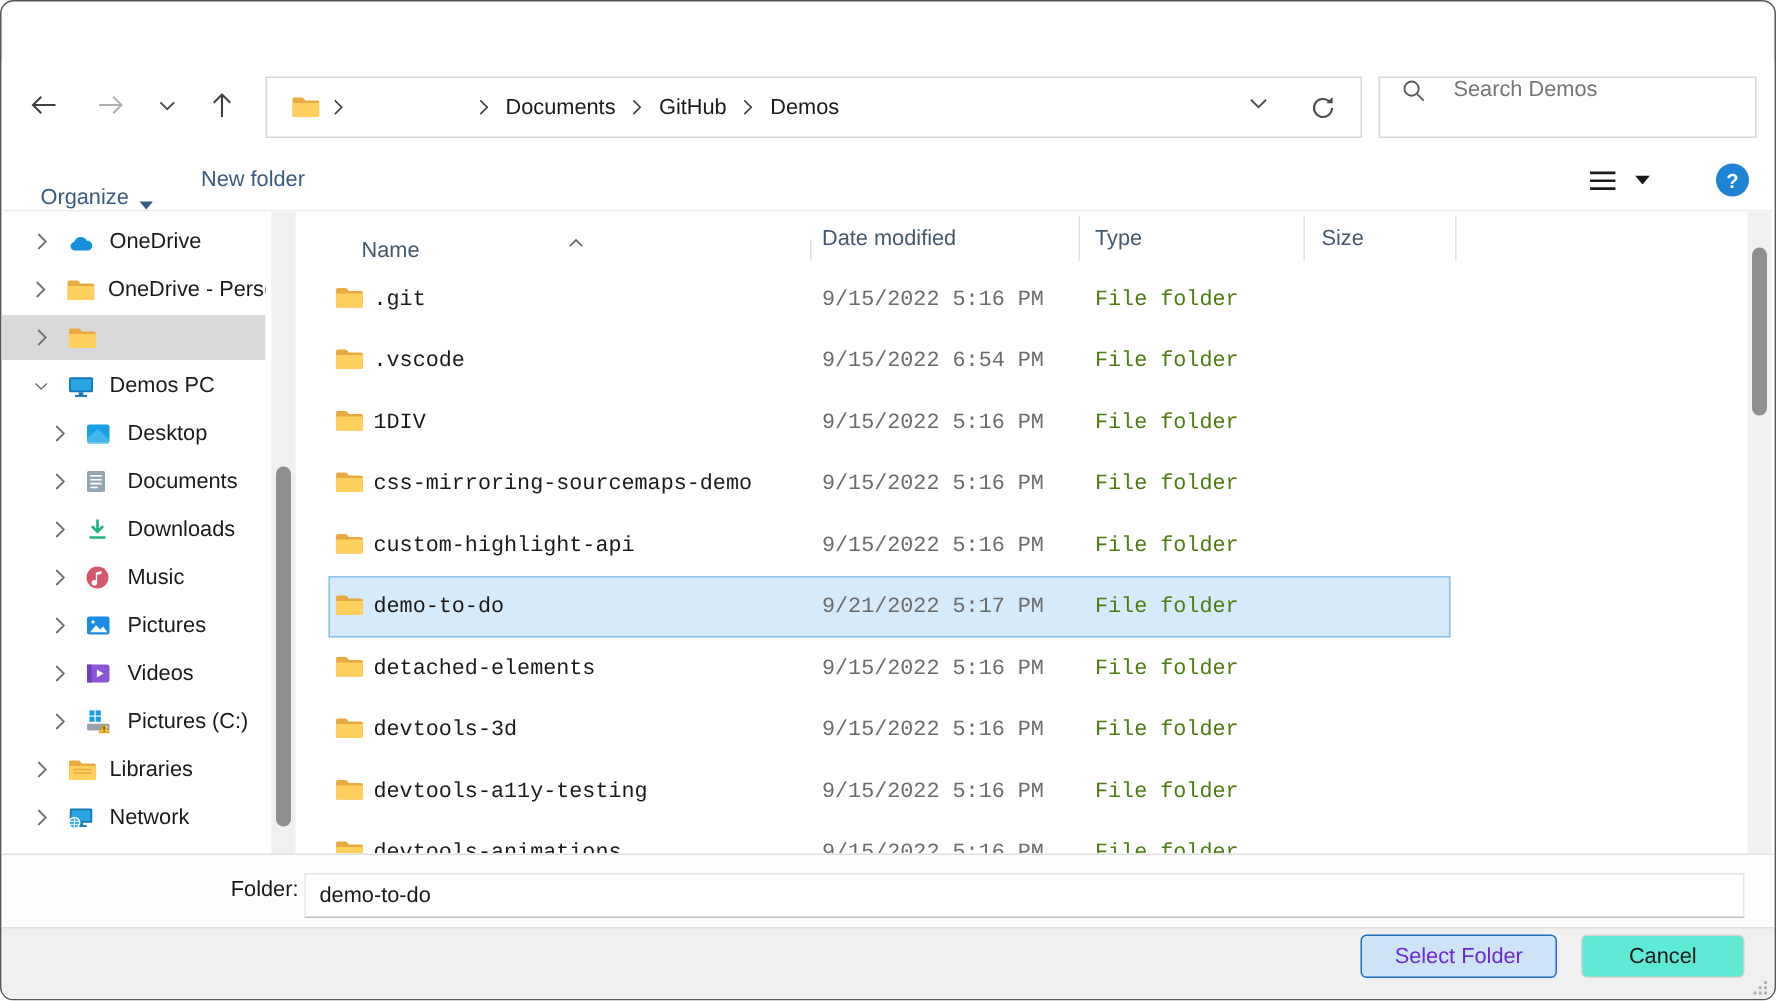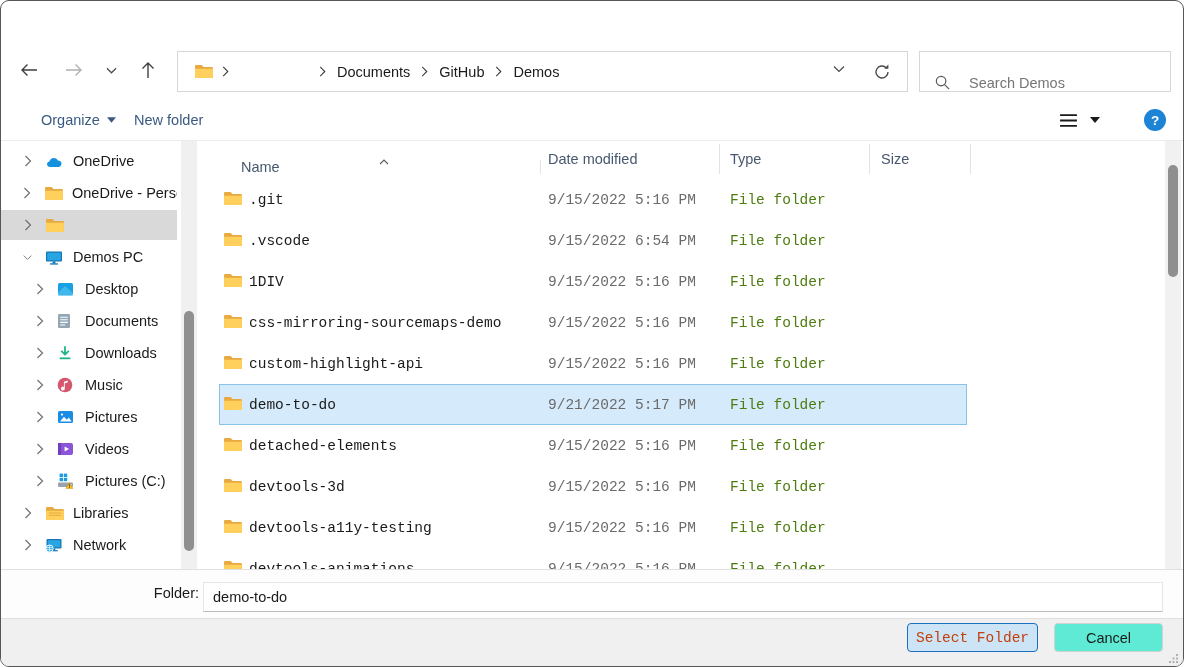--- a/index.html
+++ b/index.html
@@ -21,31 +21,31 @@
     position:absolute; left:176px; top:10px; width:731px; height:41px;
     border:1px solid #d7d7d7; background:#fff; display:flex; align-items:center; padding-left:16px;
   }
   .crumb-sep{ display:flex; align-items:center; margin:0 9px; }
   .crumb{ font-size:14.5px; color:#1a1a1a; padding:2px 2px; white-space:nowrap; }
   .crumb-blank{ width:72px; height:20px; }
   .addr-dd{ position:absolute; right:62px; top:13px; }
   .addr-refresh{ position:absolute; right:16px; top:11px; }
   .searchbox{
     position:absolute; left:918px; top:10px; width:252px; height:41px;
-    border:1px solid #d7d7d7; background:#fff; display:flex; align-items:flex-end; padding-left:14px;
+    border:1px solid #d7d7d7; background:#fff; display:flex; align-items:flex-start; padding-left:14px;
   }
   .searchbox input{
     border:none; outline:none; font-family:"Liberation Sans",sans-serif;
     font-size:14.5px; color:#1a1a1a; margin-left:18px; width:180px; background:transparent;
   }
   .searchbox input::placeholder{ color:#767676; }
   
   .cmdbar{ position:absolute; left:0; top:98px; width:100%; height:42px; background:#fff; border-bottom:1px solid #ececec; }
   .cmd{ position:absolute; top:0; height:41px; display:flex; align-items:center; gap:7px; font-size:14.5px; color:#3b5a82; cursor:pointer; }
-  .cmd-organize{ left:40px; } .cmd-newfolder{ left:133px; }
+  .cmd-organize{ left:26px;align-items:flex-end; } .cmd-newfolder{ left:133px; }
   .view-btn{ position:absolute; left:1058px; top:7px; height:28px; display:flex; align-items:center; gap:12px; cursor:pointer; }
   .help-btn{
     position:absolute; left:1143px; top:10px; width:22px; height:22px; border-radius:50%;
     background:#1d83d4; color:#fff; font-size:13.5px; font-weight:bold;
     display:flex; align-items:center; justify-content:center; cursor:pointer;
   }
   
   .main{ position:absolute; left:0; top:140px; width:100%; height:428px; background:#fff; overflow:hidden; }
   
   .sidebar{ position:absolute; left:0; top:5px; width:176px; bottom:0; overflow:hidden; }
@@ -82,21 +82,21 @@
   
   .footer{ position:absolute; left:0; top:568px; width:100%; height:49px; background:#fdfdfd; border-top:1px solid #e0e0e0; }
   .folder-label{ position:absolute; left:140px; top:15px; width:58px; text-align:right; font-size:14.5px; color:#1a1a1a; }
   .folder-input{
     position:absolute; left:202px; top:12px; width:960px; height:30px;
     border:1px solid #e6e6e6; border-bottom-color:#bcbcbc; background:#fff;
     font-family:"Liberation Sans",sans-serif; font-size:14.5px; color:#1a1a1a; padding:0 9px; outline:none;
   }
   .btnbar{ position:absolute; left:0; top:617px; width:100%; height:50px; background:#f0f0f0; border-top:1px solid #dfdfdf; }
   .btn{ position:absolute; top:4px; height:29px; font-family:"Liberation Sans",sans-serif; font-size:14.5px; border-radius:4px; cursor:pointer; }
-  .btn-select{ left:906px; width:131px; background:#cde4f7; border:1px solid #1a6fbe; color:#c2410c;font-family:Liberation Mono, monospace; }
+  .btn-select{ left:906px; width:131px; background:#cde4f7; border:1px solid #1a6fbe; color:#6d28d9; }
   .btn-cancel{ left:1053px; width:109px; background:#5eead4; border:1px solid #d2d2d2; color:#1a1a1a; }
   .grip{ position:absolute; right:4px; bottom:4px; }
   svg{ display:block; }
 </style>
 </head>
 <body>
 
 <div class="window">
 
 

